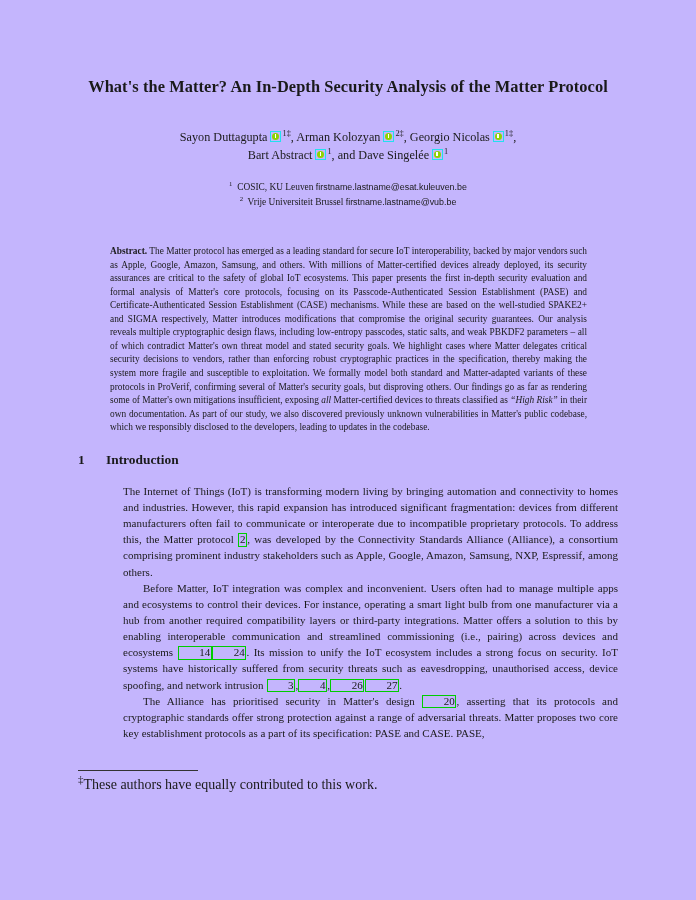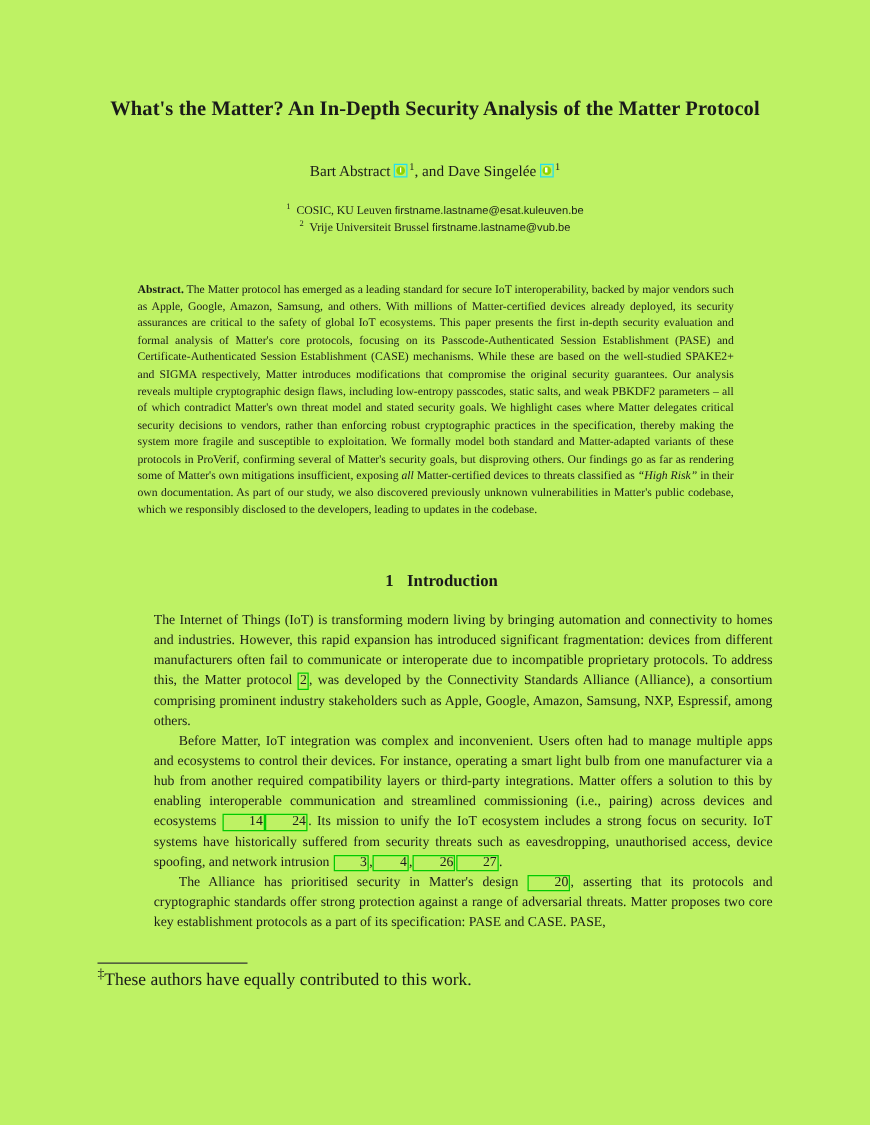--- a/index.html
+++ b/index.html
@@ -13,21 +13,21 @@
     font-family: "Liberation Serif", "DejaVu Serif", serif;
     color: #1a1a1a;
     position: relative;
     overflow: hidden;
   }
   .page {
     position: absolute;
     left: 0; top: 0;
     width: 696px;
     height: 900px;
-    background: #bef264;
+    background: #c4b5fd;
   }
   .content {
     position: absolute;
     left: 78px;
     top: 0;
     width: 540px;
   }
 
   
   .title {
@@ -100,24 +100,23 @@
     font-size: 9.35px;
     line-height: 1.452;
     text-align: justify;
     text-justify: inter-word;
   }
   .abstract b { font-weight: bold; }
   .abstract i { font-style: italic; }
 
   
   .section-head {
-    margin-top: 41px;
+    margin-top: 17px;
     font-size: 13.4px;
     font-weight: bold;
-    text-align: center;
   }
   .section-head .num {
     display: inline-block;
     width: 28px;
   }
 
   
   .body-par {
     margin-top: 15px;
     font-size: 11px;
@@ -161,20 +160,21 @@
 </style>
 </head>
 <body>
 
 <div class="page">
   <div class="content">
 
     <div class="title">What's the Matter? An In-Depth Security Analysis of the Matter Protocol</div>
 
     <div class="authors">
+      <div class="line"><span>Sayon Duttagupta</span><span class="orcid"><span class="dot"></span></span><sup>1‡</sup><span>, </span><span>Arman Kolozyan</span><span class="orcid"><span class="dot"></span></span><sup>2‡</sup><span>, </span><span>Georgio Nicolas</span><span class="orcid"><span class="dot"></span></span><sup>1‡</sup><span>,</span></div>
       <div class="line"><span>Bart Abstract</span><span class="orcid"><span class="dot"></span></span><sup>1</sup><span>, and </span><span>Dave Singelée</span><span class="orcid"><span class="dot"></span></span><sup>1</sup></div>
     </div>
 
     <div class="affils">
       <div><sup>1</sup>&nbsp; <span>COSIC, KU Leuven</span> <span class="mono">firstname.lastname@esat.kuleuven.be</span></div>
       <div><sup>2</sup>&nbsp; <span>Vrije Universiteit Brussel</span> <span class="mono">firstname.lastname@vub.be</span></div>
     </div>
 
     <div class="abstract"><b>Abstract.</b> <span>The Matter protocol has emerged as a leading standard for secure IoT interoperability, backed by major vendors such as Apple, Google, Amazon, Samsung, and others. With millions of Matter-certified devices already deployed, its security assurances are critical to the safety of global IoT ecosystems. This paper presents the first in-depth security evaluation and formal analysis of Matter's core protocols, focusing on its Passcode-Authenticated Session Establishment (PASE) and Certificate-Authenticated Session Establishment (CASE) mechanisms. While these are based on the well-studied SPAKE2+ and SIGMA respectively, Matter introduces modifications that compromise the original security guarantees. Our analysis reveals multiple cryptographic design flaws, including low-entropy passcodes, static salts, and weak PBKDF2 parameters – all of which contradict Matter's own threat model and stated security goals. We highlight cases where Matter delegates critical security decisions to vendors, rather than enforcing robust cryptographic practices in the specification, thereby making the system more fragile and susceptible to exploitation. We formally model both standard and Matter-adapted variants of these protocols in ProVerif, confirming several of Matter's security goals, but disproving others. Our findings go as far as rendering some of Matter's own mitigations insufficient, exposing </span><i>all</i><span> Matter-certified devices to threats classified as </span><i>“High Risk”</i><span> in their own documentation. As part of our study, we also discovered previously unknown vulnerabilities in Matter's public codebase, which we responsibly disclosed to the developers, leading to updates in the codebase.</span></div>
 

